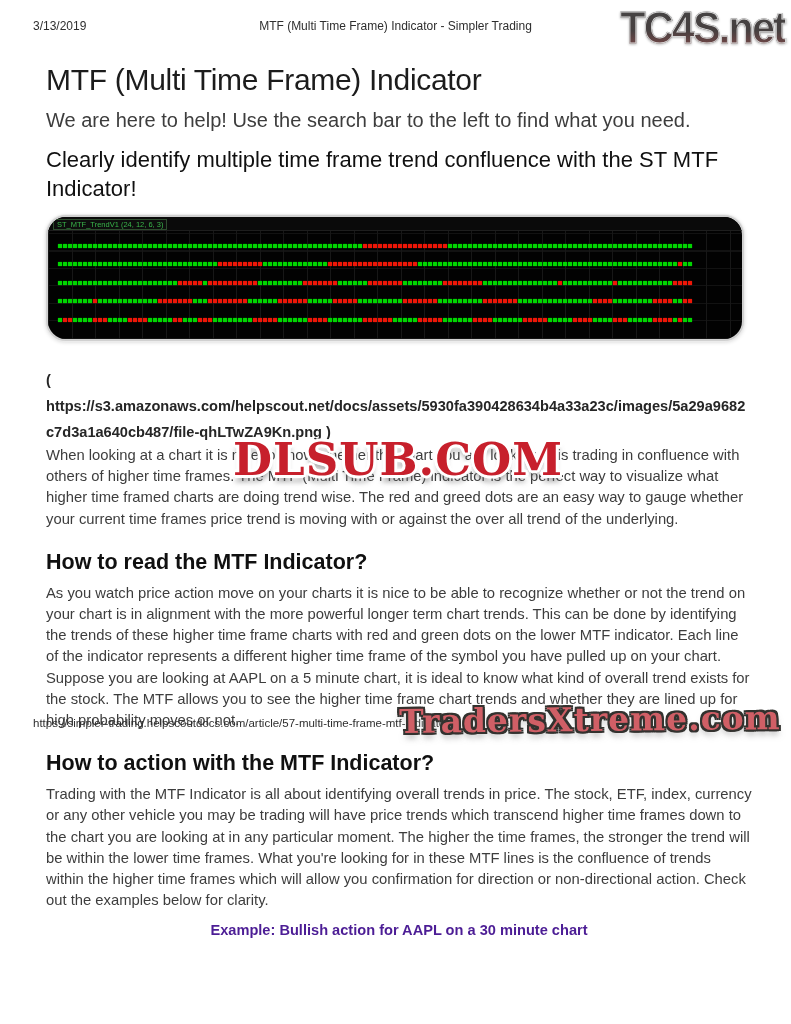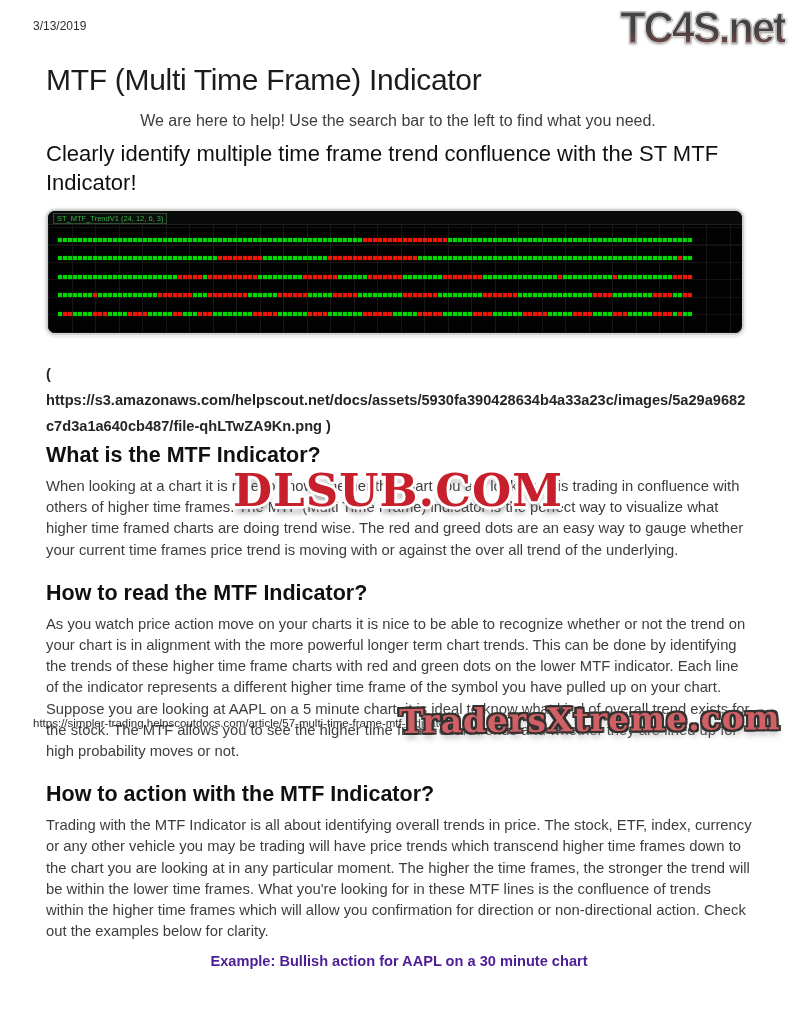--- a/index.html
+++ b/index.html
@@ -14,30 +14,30 @@
   .hdr-title { position:absolute; top:19px; left:0; width:100%; text-align:center; font-size:12px; color:#2e2e2e; }
   .tc4s { position:absolute; top:2px; right:6px; font-size:45px; font-weight:bold; letter-spacing:-2px;
           transform:scaleX(0.92); transform-origin:right top;
           background:linear-gradient(180deg,#454545 0%,#464040 55%,#6d4646 80%,#8c5252 100%);
           -webkit-background-clip:text; background-clip:text; color:transparent;
           -webkit-text-stroke:1px #d6d6d6;
           filter:drop-shadow(0 1px 1px rgba(0,0,0,.25)); }
 
   
   h1.title { font-size:30px; font-weight:400; color:#1c1c1c; letter-spacing:-.3px; line-height:36px; margin-bottom:14px; }
-  .intro { font-size:16px; line-height:17px; color:#3d3d3d; margin-bottom:10px;text-align:center; }
+  .intro { font-size:20px; line-height:17px; color:#3d3d3d; margin-bottom:16px; }
   h2.headline { font-size:22px; font-weight:normal; color:#101010; line-height:29px; width:710px; margin-bottom:12px; }
   h2.section-h { font-size:21.5px; font-weight:bold; color:#101010; line-height:24px; margin-top:20px; margin-bottom:9px; }
   h2.section-h.first { margin-top:4px; }
   p.body { font-size:14.8px; line-height:21.2px; color:#3d3d3d; width:706px; }
   .wm-wrap { position:relative; }
 
   
   .chart { position:relative; width:698px; height:126px; background:#020202;
-           border:2px solid #d0d0d0; border-radius:9px; overflow:hidden; margin-bottom:26px;
+           border:2px solid #d0d0d0; border-radius:20px; overflow:hidden; margin-bottom:26px;
            box-shadow:0 0 0 1px #ececec, 0 1px 4px rgba(0,0,0,.18); }
   .chart-grid { position:absolute; left:0; top:0; right:0; bottom:0;
       background-image:repeating-linear-gradient(90deg,#1a1a1a 0 1px,transparent 1px 23.5px),
                        repeating-linear-gradient(0deg,#141414 0 1px,transparent 1px 17.5px); opacity:.9; }
   .chart-topbar { position:absolute; left:0; top:0; width:100%; height:14px; background:#0a0a0a; border-bottom:1px solid #1e1e1e; }
   .chart-label { position:absolute; left:5px; top:2px; font-size:7.5px; line-height:9px; color:#39b54a;
                  background:#0d0d0d; border:1px solid #2e4d2e; padding:0 3px; white-space:nowrap; }
   .dot-row { position:absolute; left:10px; white-space:nowrap; font-size:0; }
   .dot { display:inline-block; width:3.5px; height:4px; margin-right:1.5px; border-radius:.5px; }
   .dot.g { background:#00d600; box-shadow:0 0 1px #00ff00; }
@@ -64,20 +64,21 @@
 
   
   .ftr-url { position:absolute; bottom:18px; left:33px; font-size:11.5px; color:#2e2e2e; }
 </style>
 </head>
 <body>
 
 <div class="page">
 
   <span class="hdr-date">3/13/2019</span>
+  <span class="hdr-title">MTF (Multi Time Frame) Indicator - Simpler Trading</span>
   <div class="tc4s">TC4S.net</div>
 
   <h1 class="title">MTF (Multi Time Frame) Indicator</h1>
   <p class="intro">We are here to help! Use the search bar to the left to find what you need.</p>
   <h2 class="headline">Clearly identify multiple time frame trend confluence with the ST MTF Indicator!</h2>
 
   <div class="chart">
     <div class="chart-grid"></div>
     <div class="chart-topbar"></div>
     <span class="chart-label">ST_MTF_TrendV1 (24, 12, 6, 3)</span>
@@ -86,21 +87,20 @@
     <div class="dot-row" style="top:64px"><span class="dot g"></span><span class="dot g"></span><span class="dot g"></span><span class="dot g"></span><span class="dot g"></span><span class="dot g"></span><span class="dot g"></span><span class="dot g"></span><span class="dot g"></span><span class="dot g"></span><span class="dot g"></span><span class="dot g"></span><span class="dot g"></span><span class="dot g"></span><span class="dot g"></span><span class="dot g"></span><span class="dot g"></span><span class="dot g"></span><span class="dot g"></span><span class="dot g"></span><span class="dot g"></span><span class="dot g"></span><span class="dot g"></span><span class="dot g"></span><span class="dot r"></span><span class="dot r"></span><span class="dot r"></span><span class="dot r"></span><span class="dot r"></span><span class="dot g"></span><span class="dot r"></span><span class="dot r"></span><span class="dot r"></span><span class="dot r"></span><span class="dot r"></span><span class="dot r"></span><span class="dot r"></span><span class="dot r"></span><span class="dot r"></span><span class="dot r"></span><span class="dot g"></span><span class="dot g"></span><span class="dot g"></span><span class="dot g"></span><span class="dot g"></span><span class="dot g"></span><span class="dot g"></span><span class="dot g"></span><span class="dot g"></span><span class="dot r"></span><span class="dot r"></span><span class="dot r"></span><span class="dot r"></span><span class="dot r"></span><span class="dot r"></span><span class="dot r"></span><span class="dot g"></span><span class="dot g"></span><span class="dot g"></span><span class="dot g"></span><span class="dot g"></span><span class="dot g"></span><span class="dot r"></span><span class="dot r"></span><span class="dot r"></span><span class="dot r"></span><span class="dot r"></span><span class="dot r"></span><span class="dot r"></span><span class="dot g"></span><span class="dot g"></span><span class="dot g"></span><span class="dot g"></span><span class="dot g"></span><span class="dot g"></span><span class="dot g"></span><span class="dot g"></span><span class="dot r"></span><span class="dot r"></span><span class="dot r"></span><span class="dot r"></span><span class="dot r"></span><span class="dot r"></span><span class="dot r"></span><span class="dot r"></span><span class="dot g"></span><span class="dot g"></span><span class="dot g"></span><span class="dot g"></span><span class="dot g"></span><span class="dot g"></span><span class="dot g"></span><span class="dot g"></span><span class="dot g"></span><span class="dot g"></span><span class="dot g"></span><span class="dot g"></span><span class="dot g"></span><span class="dot g"></span><span class="dot g"></span><span class="dot r"></span><span class="dot g"></span><span class="dot g"></span><span class="dot g"></span><span class="dot g"></span><span class="dot g"></span><span class="dot g"></span><span class="dot g"></span><span class="dot g"></span><span class="dot g"></span><span class="dot g"></span><span class="dot r"></span><span class="dot g"></span><span class="dot g"></span><span class="dot g"></span><span class="dot g"></span><span class="dot g"></span><span class="dot g"></span><span class="dot g"></span><span class="dot g"></span><span class="dot g"></span><span class="dot g"></span><span class="dot g"></span><span class="dot r"></span><span class="dot r"></span><span class="dot r"></span><span class="dot r"></span></div>
     <div class="dot-row" style="top:82px"><span class="dot g"></span><span class="dot g"></span><span class="dot g"></span><span class="dot g"></span><span class="dot g"></span><span class="dot g"></span><span class="dot g"></span><span class="dot r"></span><span class="dot g"></span><span class="dot g"></span><span class="dot g"></span><span class="dot g"></span><span class="dot g"></span><span class="dot g"></span><span class="dot g"></span><span class="dot g"></span><span class="dot g"></span><span class="dot g"></span><span class="dot g"></span><span class="dot g"></span><span class="dot r"></span><span class="dot r"></span><span class="dot r"></span><span class="dot r"></span><span class="dot r"></span><span class="dot r"></span><span class="dot r"></span><span class="dot g"></span><span class="dot g"></span><span class="dot g"></span><span class="dot r"></span><span class="dot r"></span><span class="dot r"></span><span class="dot r"></span><span class="dot r"></span><span class="dot r"></span><span class="dot r"></span><span class="dot r"></span><span class="dot g"></span><span class="dot g"></span><span class="dot g"></span><span class="dot g"></span><span class="dot g"></span><span class="dot g"></span><span class="dot r"></span><span class="dot r"></span><span class="dot r"></span><span class="dot r"></span><span class="dot r"></span><span class="dot r"></span><span class="dot g"></span><span class="dot g"></span><span class="dot g"></span><span class="dot g"></span><span class="dot g"></span><span class="dot r"></span><span class="dot r"></span><span class="dot r"></span><span class="dot r"></span><span class="dot r"></span><span class="dot g"></span><span class="dot g"></span><span class="dot g"></span><span class="dot g"></span><span class="dot g"></span><span class="dot g"></span><span class="dot g"></span><span class="dot g"></span><span class="dot g"></span><span class="dot r"></span><span class="dot r"></span><span class="dot r"></span><span class="dot r"></span><span class="dot r"></span><span class="dot r"></span><span class="dot r"></span><span class="dot g"></span><span class="dot g"></span><span class="dot g"></span><span class="dot g"></span><span class="dot g"></span><span class="dot g"></span><span class="dot g"></span><span class="dot g"></span><span class="dot g"></span><span class="dot r"></span><span class="dot r"></span><span class="dot r"></span><span class="dot r"></span><span class="dot r"></span><span class="dot r"></span><span class="dot r"></span><span class="dot g"></span><span class="dot g"></span><span class="dot g"></span><span class="dot g"></span><span class="dot g"></span><span class="dot g"></span><span class="dot g"></span><span class="dot g"></span><span class="dot g"></span><span class="dot g"></span><span class="dot g"></span><span class="dot g"></span><span class="dot g"></span><span class="dot g"></span><span class="dot g"></span><span class="dot r"></span><span class="dot r"></span><span class="dot r"></span><span class="dot r"></span><span class="dot g"></span><span class="dot g"></span><span class="dot g"></span><span class="dot g"></span><span class="dot g"></span><span class="dot g"></span><span class="dot g"></span><span class="dot g"></span><span class="dot r"></span><span class="dot r"></span><span class="dot r"></span><span class="dot r"></span><span class="dot g"></span><span class="dot g"></span><span class="dot r"></span><span class="dot r"></span></div>
     <div class="dot-row" style="top:101px"><span class="dot g"></span><span class="dot r"></span><span class="dot r"></span><span class="dot g"></span><span class="dot g"></span><span class="dot g"></span><span class="dot g"></span><span class="dot r"></span><span class="dot r"></span><span class="dot r"></span><span class="dot g"></span><span class="dot g"></span><span class="dot g"></span><span class="dot g"></span><span class="dot r"></span><span class="dot r"></span><span class="dot r"></span><span class="dot r"></span><span class="dot g"></span><span class="dot g"></span><span class="dot g"></span><span class="dot g"></span><span class="dot g"></span><span class="dot r"></span><span class="dot r"></span><span class="dot g"></span><span class="dot g"></span><span class="dot g"></span><span class="dot r"></span><span class="dot r"></span><span class="dot r"></span><span class="dot g"></span><span class="dot g"></span><span class="dot g"></span><span class="dot g"></span><span class="dot g"></span><span class="dot g"></span><span class="dot g"></span><span class="dot g"></span><span class="dot r"></span><span class="dot r"></span><span class="dot r"></span><span class="dot r"></span><span class="dot r"></span><span class="dot g"></span><span class="dot g"></span><span class="dot g"></span><span class="dot g"></span><span class="dot g"></span><span class="dot g"></span><span class="dot r"></span><span class="dot r"></span><span class="dot r"></span><span class="dot r"></span><span class="dot g"></span><span class="dot g"></span><span class="dot g"></span><span class="dot g"></span><span class="dot g"></span><span class="dot g"></span><span class="dot g"></span><span class="dot r"></span><span class="dot r"></span><span class="dot r"></span><span class="dot r"></span><span class="dot r"></span><span class="dot r"></span><span class="dot g"></span><span class="dot g"></span><span class="dot g"></span><span class="dot g"></span><span class="dot g"></span><span class="dot r"></span><span class="dot r"></span><span class="dot r"></span><span class="dot r"></span><span class="dot r"></span><span class="dot g"></span><span class="dot g"></span><span class="dot g"></span><span class="dot g"></span><span class="dot g"></span><span class="dot g"></span><span class="dot r"></span><span class="dot r"></span><span class="dot r"></span><span class="dot r"></span><span class="dot g"></span><span class="dot g"></span><span class="dot g"></span><span class="dot g"></span><span class="dot g"></span><span class="dot g"></span><span class="dot r"></span><span class="dot r"></span><span class="dot r"></span><span class="dot r"></span><span class="dot r"></span><span class="dot g"></span><span class="dot g"></span><span class="dot g"></span><span class="dot g"></span><span class="dot g"></span><span class="dot r"></span><span class="dot r"></span><span class="dot r"></span><span class="dot r"></span><span class="dot g"></span><span class="dot g"></span><span class="dot g"></span><span class="dot g"></span><span class="dot r"></span><span class="dot r"></span><span class="dot r"></span><span class="dot g"></span><span class="dot g"></span><span class="dot g"></span><span class="dot g"></span><span class="dot g"></span><span class="dot r"></span><span class="dot r"></span><span class="dot r"></span><span class="dot r"></span><span class="dot g"></span><span class="dot r"></span><span class="dot g"></span><span class="dot g"></span></div>
   </div>
 
   <div class="img-link">
     <div>(</div>
     <div><span>https://s3.amazonaws.com/helpscout.net/docs/assets/5930fa390428634b4a33a23c/images/5a29a9682c7d3a1a640cb487/file-qhLTwZA9Kn.png</span><span> )</span></div>
   </div>
 
-  <h2 class="section-h first">What is the MTF Indicator?</h2>
   <div class="wm-wrap">
     <p class="body">When looking at a chart it is nice to know whether the chart you are looking at is trading in confluence with others of higher time frames. The MTF (Multi Time Frame) indicator is the perfect way to visualize what higher time framed charts are doing trend wise. The red and greed dots are an easy way to gauge whether your current time frames price trend is moving with or against the over all trend of the underlying.</p>
     <div class="dlsub">DLSUB.COM</div>
   </div>
 
   <h2 class="section-h">How to read the MTF Indicator?</h2>
   <p class="body">As you watch price action move on your charts it is nice to be able to recognize whether or not the trend on your chart is in alignment with the more powerful longer term chart trends. This can be done by identifying the trends of these higher time frame charts with red and green dots on the lower MTF indicator. Each line of the indicator represents a different higher time frame of the symbol you have pulled up on your chart. Suppose you are looking at AAPL on a 5 minute chart, it is ideal to know what kind of overall trend exists for the stock. The MTF allows you to see the higher time frame chart trends and whether they are lined up for high probability moves or not.</p>
 
   <h2 class="section-h">How to action with the MTF Indicator?</h2>
   <p class="body">Trading with the MTF Indicator is all about identifying overall trends in price. The stock, ETF, index, currency or any other vehicle you may be trading will have price trends which transcend higher time frames down to the chart you are looking at in any particular moment. The higher the time frames, the stronger the trend will be within the lower time frames. What you're looking for in these MTF lines is the confluence of trends within the higher time frames which will allow you confirmation for direction or non-directional action. Check out the examples below for clarity.</p>

